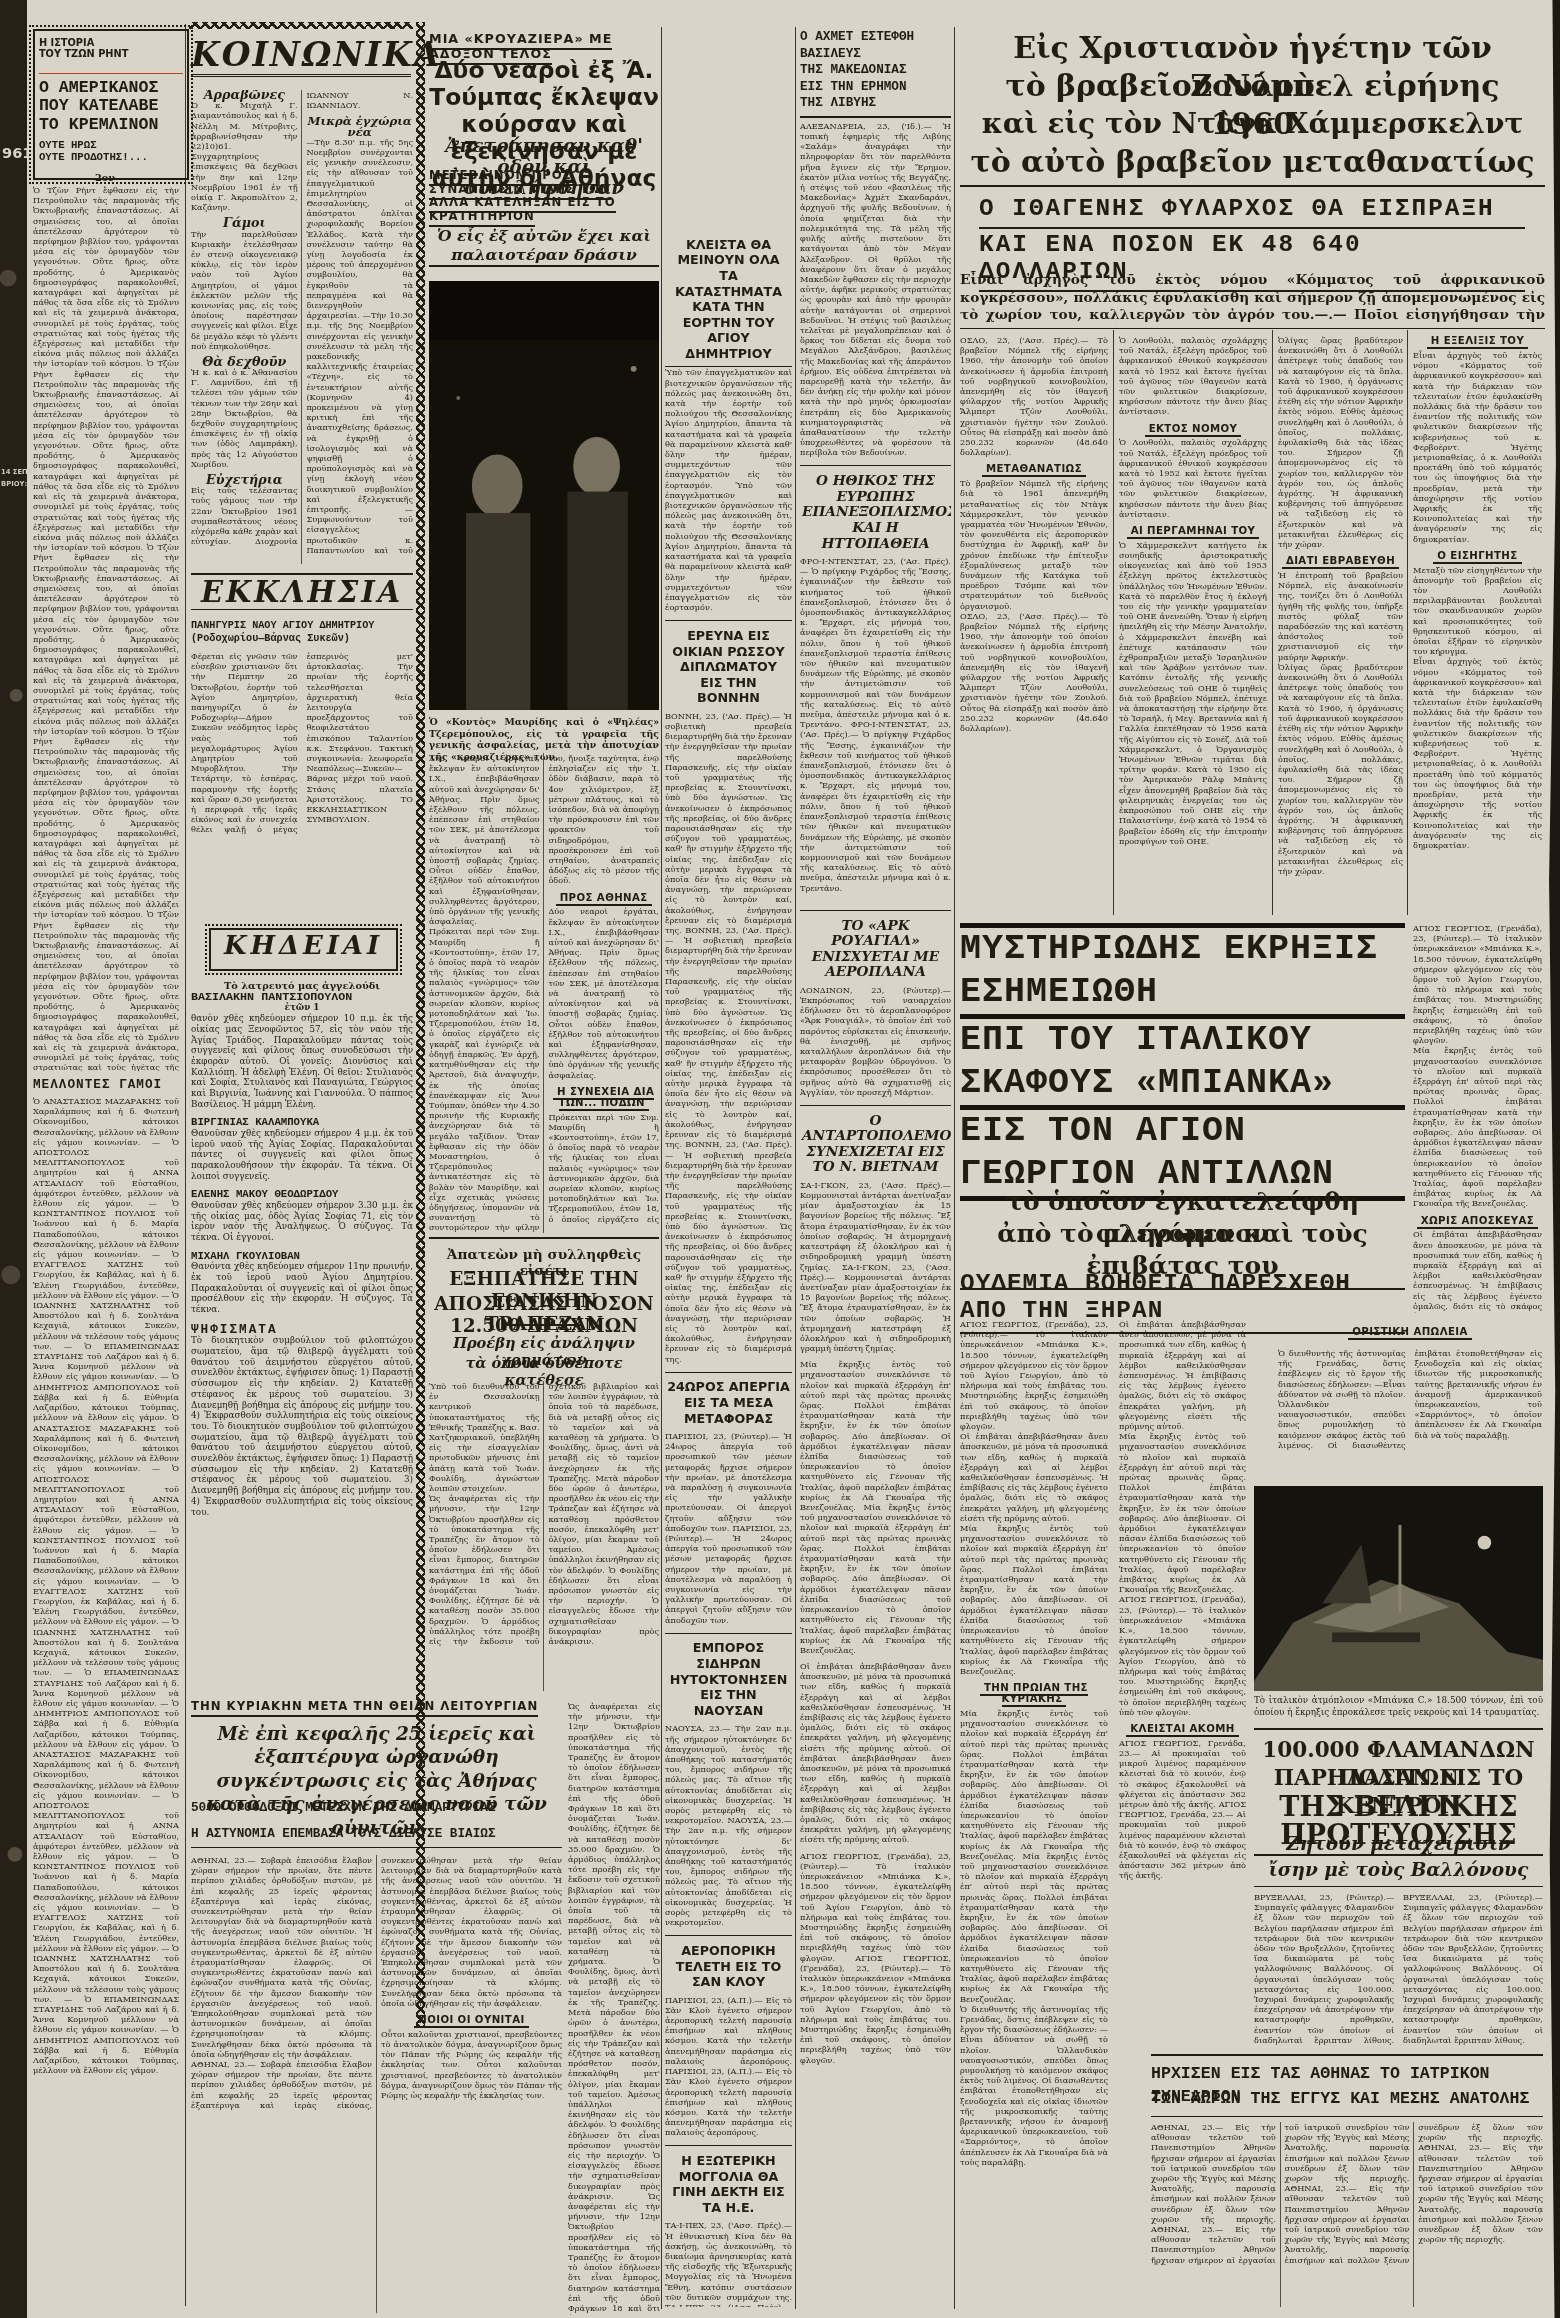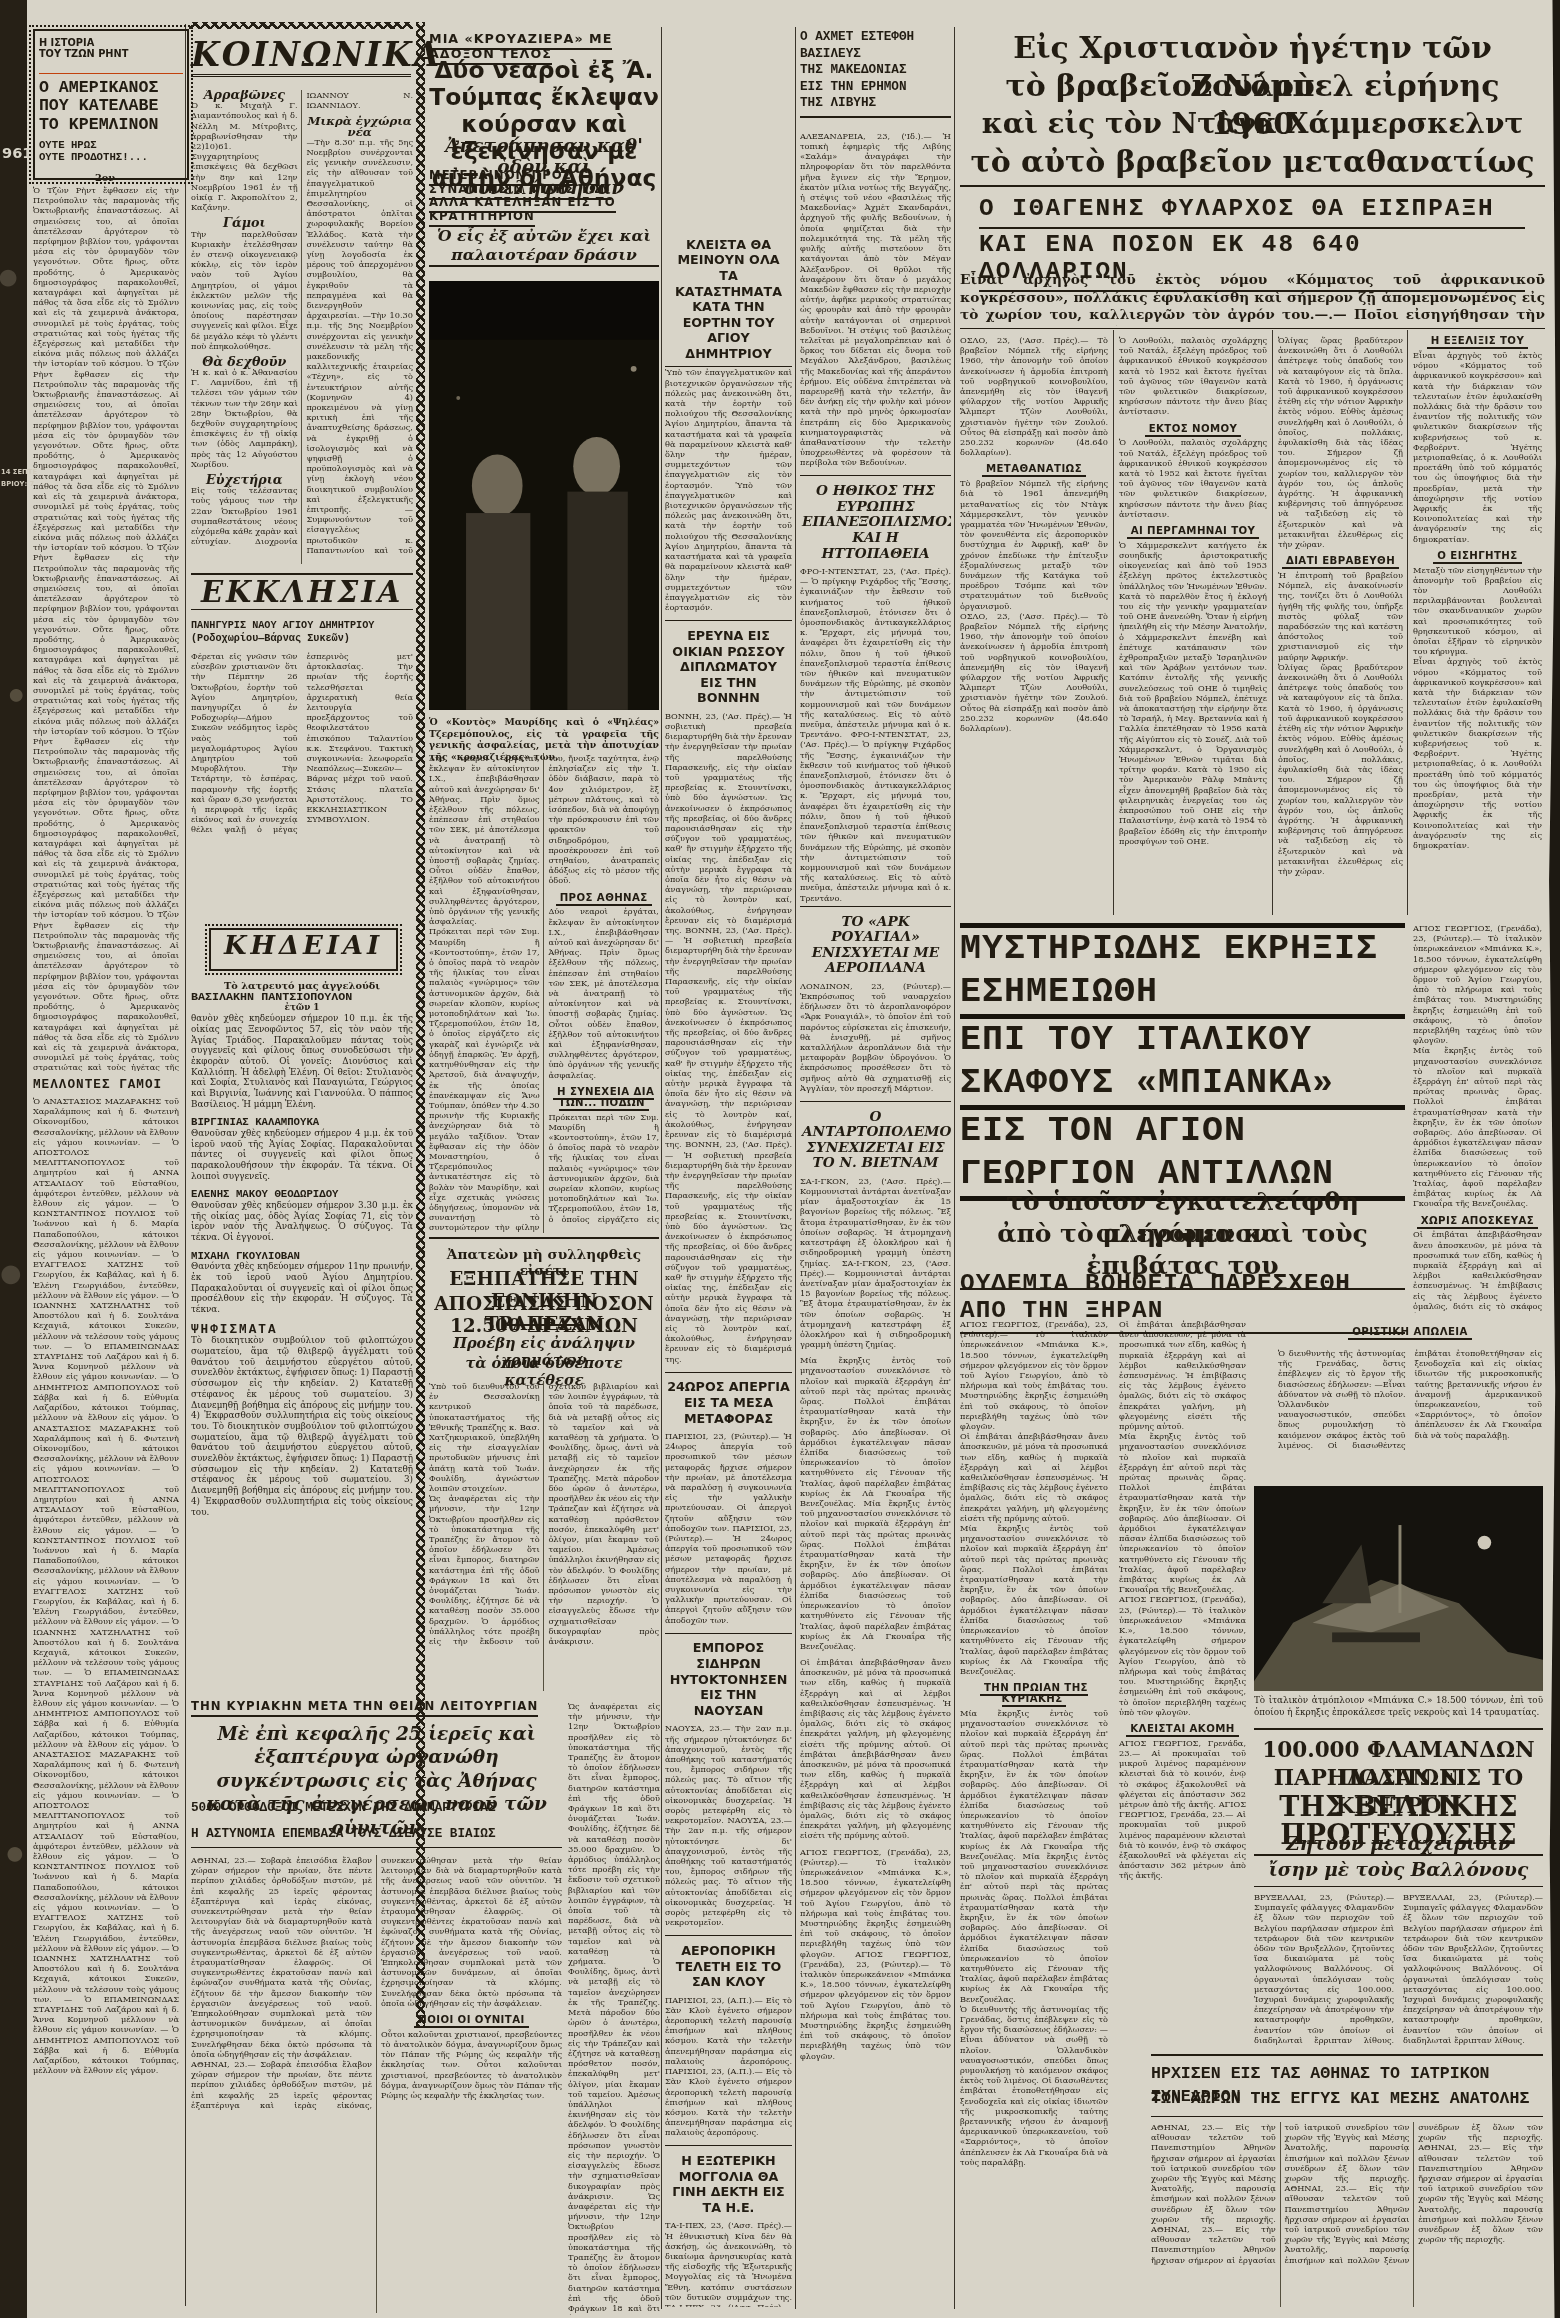--- a/index.html
+++ b/index.html
@@ -169,25 +169,25 @@
     <div class="shead" style="border-top:1px solid #221c12;margin-top:7.8px">Η ΕΞΩΤΕΡΙΚΗ ΜΟΓΓΟΛΙΑ ΘΑ ΓΙΝΗ ΔΕΚΤΗ ΕΙΣ ΤΑ Η.Ε.</div>
     <div class="j">ΤΑ-Ι-ΠΕΧ, 23, ('Ασσ. Πρές).— Ἡ ἐθνικιστικὴ Κίνα δὲν θὰ ἀσκήσῃ, ὡς ἀνεκοινώθη, τὸ δικαίωμα ἀρνησικυρίας κατὰ τῆς εἰσδοχῆς τῆς Ἐξωτερικῆς Μογγολίας εἰς τὰ Ἡνωμένα Ἔθνη, κατόπιν συστάσεων τῶν δυτικῶν συμμάχων της. ΤΑ-Ι-ΠΕΧ, 23, ('Ασσ. Πρές).— Ἡ ἐθνικιστικὴ Κίνα δὲν θὰ ἀσκήσῃ, ὡς ἀνεκοινώθη, τὸ δικαίωμα ἀρνησικυρίας κατὰ τῆς εἰσδοχῆς τῆς Ἐξωτερικῆς Μογγολίας εἰς τὰ Ἡνωμένα Ἔθνη, κατόπιν συστάσεων τῶν δυτικῶν συμμάχων της.</div>
 
   </div>
 
   <div class="abs" style="left:800px;top:29px;width:151px;height:2277px;overflow:hidden">
     <div class="hs" style="font-size:12.7px;line-height:16.6px">Ο ΑΧΜΕΤ ΕΣΤΕΦΘΗ</div>
     <div class="hs" style="font-size:12.7px;line-height:16.6px">ΒΑΣΙΛΕΥΣ</div>
     <div class="hs" style="font-size:12.7px;line-height:16.6px">ΤΗΣ ΜΑΚΕΔΟΝΙΑΣ</div>
     <div class="hs" style="font-size:12.7px;line-height:16.6px">ΕΙΣ ΤΗΝ ΕΡΗΜΟΝ</div>
-    <div class="hs" style="font-size:12.7px;line-height:16.6px;border-bottom:2px solid #221c12;padding-bottom:3.9px;margin-bottom:13px">ΤΗΣ ΛΙΒΥΗΣ</div>
+    <div class="hs" style="font-size:12.7px;line-height:16.6px;border-bottom:2px solid #221c12;padding-bottom:3.9px;margin-bottom:3px">ΤΗΣ ΛΙΒΥΗΣ</div>
     <div class="j">ΑΛΕΞΑΝΔΡΕΙΑ, 23, ('Ιδ.).— Ἡ τοπικὴ ἐφημερὶς τῆς Λιβύης «Σαλάμ» ἀναγράφει τὴν πληροφορίαν ὅτι τὸν παρελθόντα μῆνα ἔγινεν εἰς τὴν Ἔρημον, ἑκατὸν μίλια νοτίως τῆς Βεγγάζης, ἡ στέψις τοῦ νέου «βασιλέως τῆς Μακεδονίας» Ἀχμὲτ Σκανδαράνι, ἀρχηγοῦ τῆς φυλῆς Βεδουίνων, ἡ ὁποία φημίζεται διὰ τὴν πολεμικότητά της. Τὰ μέλη τῆς φυλῆς αὐτῆς πιστεύουν ὅτι κατάγονται ἀπὸ τὸν Μέγαν Ἀλέξανδρον. Οἱ θρῦλοι τῆς ἀναφέρουν ὅτι ὅταν ὁ μεγάλος Μακεδὼν ἔφθασεν εἰς τὴν περιοχὴν αὐτήν, ἀφῆκε μερικοὺς στρατιώτας ὡς φρουρὰν καὶ ἀπὸ τὴν φρουρὰν αὐτὴν κατάγονται οἱ σημερινοὶ Βεδουῖνοι. Ἡ στέψις τοῦ βασιλέως τελεῖται μὲ μεγαλοπρέπειαν καὶ ὁ ὅρκος του δίδεται εἰς ὄνομα τοῦ Μεγάλου Ἀλεξάνδρου, βασιλέως τῆς Μακεδονίας καὶ τῆς ἀπεράντου ἐρήμου. Εἰς οὐδένα ἐπιτρέπεται νὰ παρευρεθῇ κατὰ τὴν τελετήν, ἂν δὲν ἀνήκῃ εἰς τὴν φυλὴν καὶ μόνον κατὰ τὴν πρὸ μηνὸς ὁρκωμοσίαν ἐπετράπη εἰς δύο Ἀμερικανοὺς κινηματογραφιστὰς νὰ ἀπαθανατίσουν τὴν τελετὴν ὑποχρεωθέντες νὰ φορέσουν τὰ περίβολα τῶν Βεδουίνων.</div>
     <div class="shead" style="border-top:1px solid #221c12;margin-top:7.8px;font-style:italic;font-family:'DejaVu Serif',serif;font-size:13.7px">Ο ΗΘΙΚΟΣ ΤΗΣ ΕΥΡΩΠΗΣ ΕΠΑΝΕΞΟΠΛΙΣΜΟΣ ΚΑΙ Η ΗΤΤΟΠΑΘΕΙΑ</div>
     <div class="j">ΦΡΟ-Ι-ΝΤΕΝΣΤΑΤ, 23, ('Ασ. Πρές).— Ὁ πρίγκηψ Ριχάρδος τῆς Ἕσσης, ἐγκαινιάζων τὴν ἔκθεσιν τοῦ κινήματος τοῦ ἠθικοῦ ἐπανεξοπλισμοῦ, ἐτόνισεν ὅτι ὁ ὁμοσπονδιακὸς ἀντικαγκελλάριος κ. Ἔρχαρτ, εἰς μήνυμά του, ἀναφέρει ὅτι ἐχαιρετίσθη εἰς τὴν πόλιν, ὅπου ἡ τοῦ ἠθικοῦ ἐπανεξοπλισμοῦ τεραστία ἐπίθεσις τῶν ἠθικῶν καὶ πνευματικῶν δυνάμεων τῆς Εὐρώπης, μὲ σκοπὸν τὴν ἀντιμετώπισιν τοῦ κομμουνισμοῦ καὶ τῶν δυνάμεων τῆς καταλύσεως. Εἰς τὸ αὐτὸ πνεῦμα, ἀπέστειλε μήνυμα καὶ ὁ κ. Τρεντάνο. ΦΡΟ-Ι-ΝΤΕΝΣΤΑΤ, 23, ('Ασ. Πρές).— Ὁ πρίγκηψ Ριχάρδος τῆς Ἕσσης, ἐγκαινιάζων τὴν ἔκθεσιν τοῦ κινήματος τοῦ ἠθικοῦ ἐπανεξοπλισμοῦ, ἐτόνισεν ὅτι ὁ ὁμοσπονδιακὸς ἀντικαγκελλάριος κ. Ἔρχαρτ, εἰς μήνυμά του, ἀναφέρει ὅτι ἐχαιρετίσθη εἰς τὴν πόλιν, ὅπου ἡ τοῦ ἠθικοῦ ἐπανεξοπλισμοῦ τεραστία ἐπίθεσις τῶν ἠθικῶν καὶ πνευματικῶν δυνάμεων τῆς Εὐρώπης, μὲ σκοπὸν τὴν ἀντιμετώπισιν τοῦ κομμουνισμοῦ καὶ τῶν δυνάμεων τῆς καταλύσεως. Εἰς τὸ αὐτὸ πνεῦμα, ἀπέστειλε μήνυμα καὶ ὁ κ. Τρεντάνο.</div>
-    <div class="shead" style="border-top:1px solid #221c12;margin-top:3px;font-style:italic;font-family:'DejaVu Serif',serif;font-size:13.7px">ΤΟ «ΑΡΚ ΡΟΥΑΓΙΑΛ» ΕΝΙΣΧΥΕΤΑΙ ΜΕ ΑΕΡΟΠΛΑΝΑ</div>
+    <div class="shead" style="border-top:1px solid #221c12;margin-top:17px;font-style:italic;font-family:'DejaVu Serif',serif;font-size:13.7px">ΤΟ «ΑΡΚ ΡΟΥΑΓΙΑΛ» ΕΝΙΣΧΥΕΤΑΙ ΜΕ ΑΕΡΟΠΛΑΝΑ</div>
     <div class="j">ΛΟΝΔΙΝΟΝ, 23, (Ρώυτερ).— Ἐκπρόσωπος τοῦ ναυαρχείου ἐδήλωσεν ὅτι τὸ ἀεροπλανοφόρον «Ἄρκ Ρουαγιάλ», τὸ ὁποῖον ἐπὶ τοῦ παρόντος εὑρίσκεται εἰς ἐπισκευήν, θὰ ἐνισχυθῇ, μὲ σμῆνος καταλλήλων ἀεροπλάνων διὰ τὴν μεταφορὰν βομβῶν ὑδρογόνου. Ὁ ἐκπρόσωπος προσέθεσεν ὅτι τὸ σμῆνος αὐτὸ θὰ σχηματισθῇ εἰς Ἀγγλίαν, τὸν προσεχῆ Μάρτιον.</div>
     <div class="shead" style="border-top:1px solid #221c12;margin-top:7.8px;font-style:italic;font-family:'DejaVu Serif',serif;font-size:13.7px">Ο ΑΝΤΑΡΤΟΠΟΛΕΜΟΣ ΣΥΝΕΧΙΖΕΤΑΙ ΕΙΣ ΤΟ Ν. ΒΙΕΤΝΑΜ</div>
     <div class="j">ΣΑ-Ι-ΓΚΟΝ, 23, ('Ασσ. Πρές).— Κομμουνισταὶ ἀντάρται ἀνετίναξαν μίαν ἁμαξοστοιχίαν ἐκ 15 βαγονίων βορείως τῆς πόλεως. Ἓξ ἄτομα ἐτραυματίσθησαν, ἓν ἐκ τῶν ὁποίων σοβαρῶς. Ἡ ἀτμομηχανὴ κατεστράφη ἐξ ὁλοκλήρου καὶ ἡ σιδηροδρομικὴ γραμμὴ ὑπέστη ζημίας. ΣΑ-Ι-ΓΚΟΝ, 23, ('Ασσ. Πρές).— Κομμουνισταὶ ἀντάρται ἀνετίναξαν μίαν ἁμαξοστοιχίαν ἐκ 15 βαγονίων βορείως τῆς πόλεως. Ἓξ ἄτομα ἐτραυματίσθησαν, ἓν ἐκ τῶν ὁποίων σοβαρῶς. Ἡ ἀτμομηχανὴ κατεστράφη ἐξ ὁλοκλήρου καὶ ἡ σιδηροδρομικὴ γραμμὴ ὑπέστη ζημίας.</div>
     <div class="j" style="margin-top:5.9px">Μία ἔκρηξις ἐντὸς τοῦ μηχανοστασίου συνεκλόνισε τὸ πλοῖον καὶ πυρκαϊὰ ἐξερράγη ἐπ' αὐτοῦ περὶ τὰς πρώτας πρωινὰς ὥρας. Πολλοὶ ἐπιβάται ἐτραυματίσθησαν κατὰ τὴν ἔκρηξιν, ἓν ἐκ τῶν ὁποίων σοβαρῶς. Δύο ἀπεβίωσαν. Οἱ ἁρμόδιοι ἐγκατέλειψαν πᾶσαν ἐλπίδα διασώσεως τοῦ ὑπερωκεανίου τὸ ὁποῖον κατηυθύνετο εἰς Γένουαν τῆς Ἰταλίας, ἀφοῦ παρέλαβεν ἐπιβάτας κυρίως ἐκ Λὰ Γκουαΐρα τῆς Βενεζουέλας. Μία ἔκρηξις ἐντὸς τοῦ μηχανοστασίου συνεκλόνισε τὸ πλοῖον καὶ πυρκαϊὰ ἐξερράγη ἐπ' αὐτοῦ περὶ τὰς πρώτας πρωινὰς ὥρας. Πολλοὶ ἐπιβάται ἐτραυματίσθησαν κατὰ τὴν ἔκρηξιν, ἓν ἐκ τῶν ὁποίων σοβαρῶς. Δύο ἀπεβίωσαν. Οἱ ἁρμόδιοι ἐγκατέλειψαν πᾶσαν ἐλπίδα διασώσεως τοῦ ὑπερωκεανίου τὸ ὁποῖον κατηυθύνετο εἰς Γένουαν τῆς Ἰταλίας, ἀφοῦ παρέλαβεν ἐπιβάτας κυρίως ἐκ Λὰ Γκουαΐρα τῆς Βενεζουέλας.</div>
     <div class="j" style="margin-top:5.9px">Οἱ ἐπιβάται ἀπεβιβάσθησαν ἄνευ ἀποσκευῶν, μὲ μόνα τὰ προσωπικά των εἴδη, καθὼς ἡ πυρκαϊὰ ἐξερράγη καὶ αἱ λέμβοι καθειλκύσθησαν ἐσπευσμένως. Ἡ ἐπιβίβασις εἰς τὰς λέμβους ἐγένετο ὁμαλῶς, διότι εἰς τὸ σκάφος ἐπεκράτει γαλήνη, μὴ φλεγομένης εἰσέτι τῆς πρύμνης αὐτοῦ. Οἱ ἐπιβάται ἀπεβιβάσθησαν ἄνευ ἀποσκευῶν, μὲ μόνα τὰ προσωπικά των εἴδη, καθὼς ἡ πυρκαϊὰ ἐξερράγη καὶ αἱ λέμβοι καθειλκύσθησαν ἐσπευσμένως. Ἡ ἐπιβίβασις εἰς τὰς λέμβους ἐγένετο ὁμαλῶς, διότι εἰς τὸ σκάφος ἐπεκράτει γαλήνη, μὴ φλεγομένης εἰσέτι τῆς πρύμνης αὐτοῦ.</div>
     <div class="j" style="margin-top:5.9px">ΑΓΙΟΣ ΓΕΩΡΓΙΟΣ, (Γρενάδα), 23, (Ρώυτερ).— Τὸ ἰταλικὸν ὑπερωκεάνειον «Μπιάνκα Κ.», 18.500 τόννων, ἐγκατελείφθη σήμερον φλεγόμενον εἰς τὸν ὅρμον τοῦ Ἁγίου Γεωργίου, ἀπὸ τὸ πλήρωμα καὶ τοὺς ἐπιβάτας του. Μυστηριώδης ἔκρηξις ἐσημειώθη ἐπὶ τοῦ σκάφους, τὸ ὁποῖον περιεβλήθη ταχέως ὑπὸ τῶν φλογῶν. ΑΓΙΟΣ ΓΕΩΡΓΙΟΣ, (Γρενάδα), 23, (Ρώυτερ).— Τὸ ἰταλικὸν ὑπερωκεάνειον «Μπιάνκα Κ.», 18.500 τόννων, ἐγκατελείφθη σήμερον φλεγόμενον εἰς τὸν ὅρμον τοῦ Ἁγίου Γεωργίου, ἀπὸ τὸ πλήρωμα καὶ τοὺς ἐπιβάτας του. Μυστηριώδης ἔκρηξις ἐσημειώθη ἐπὶ τοῦ σκάφους, τὸ ὁποῖον περιεβλήθη ταχέως ὑπὸ τῶν φλογῶν.</div>
   </div>
 
   <div class="abs hf" style="left:960px;top:29px;width:585px;font-size:30px;line-height:38px">Εἰς Χριστιανὸν ἡγέτην τῶν Ζουλοὺ</div>
   <div class="abs hf" style="left:960px;top:67px;width:585px;font-size:30px;line-height:38px">τὸ βραβεῖον Νόμπελ εἰρήνης 1960</div>

